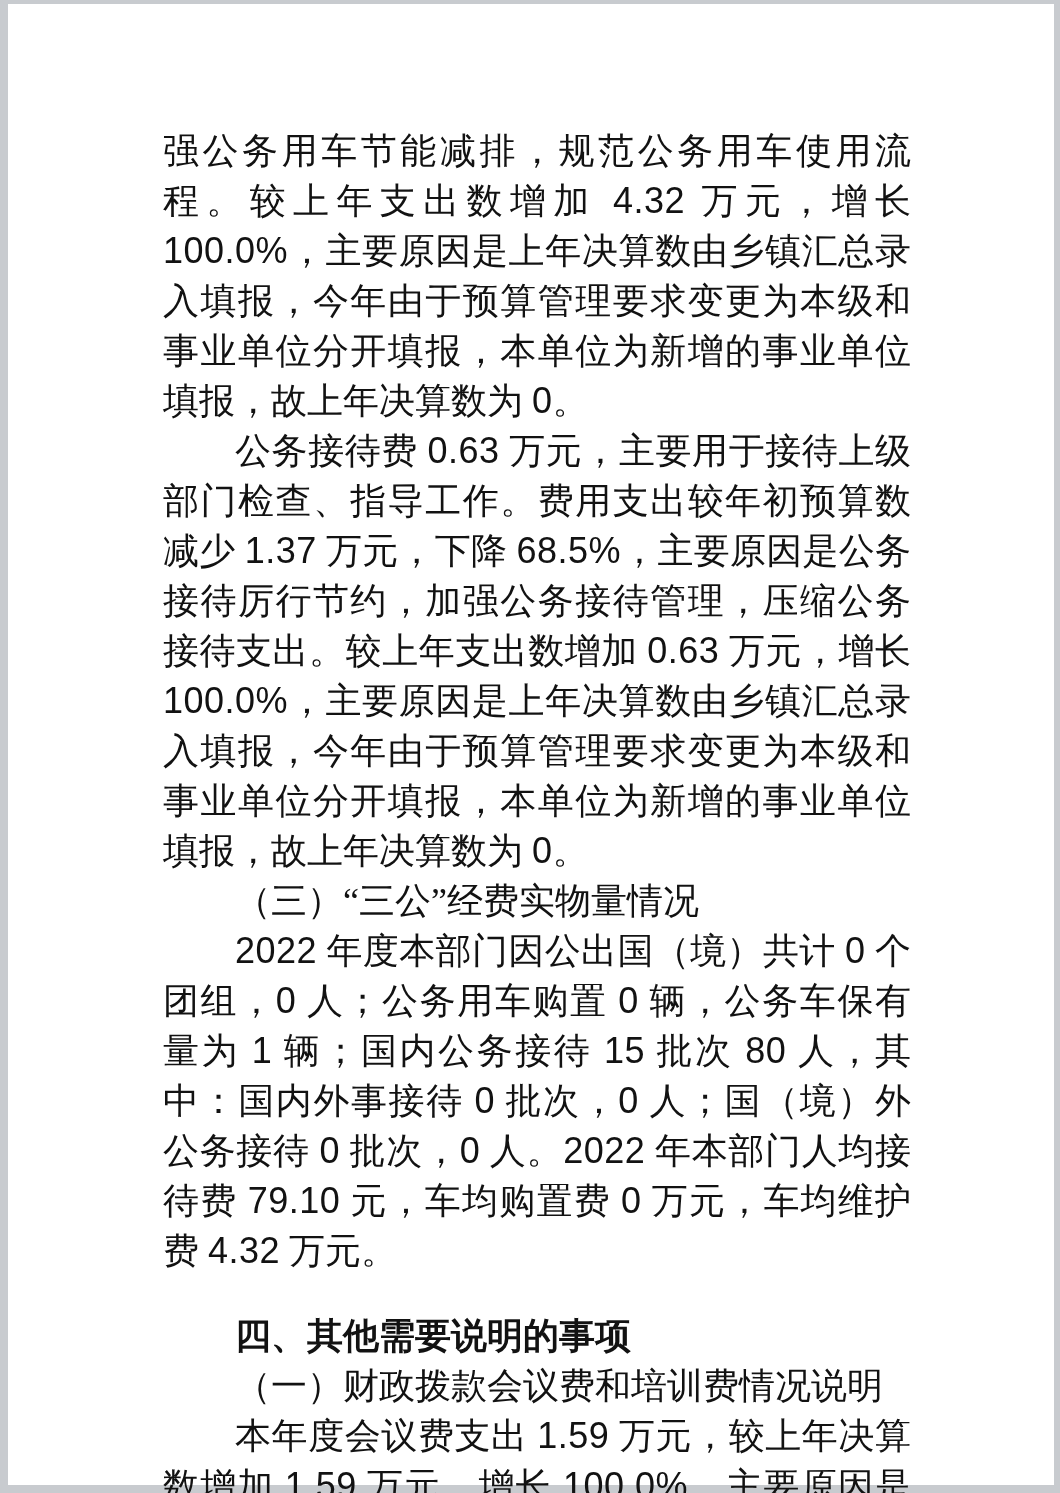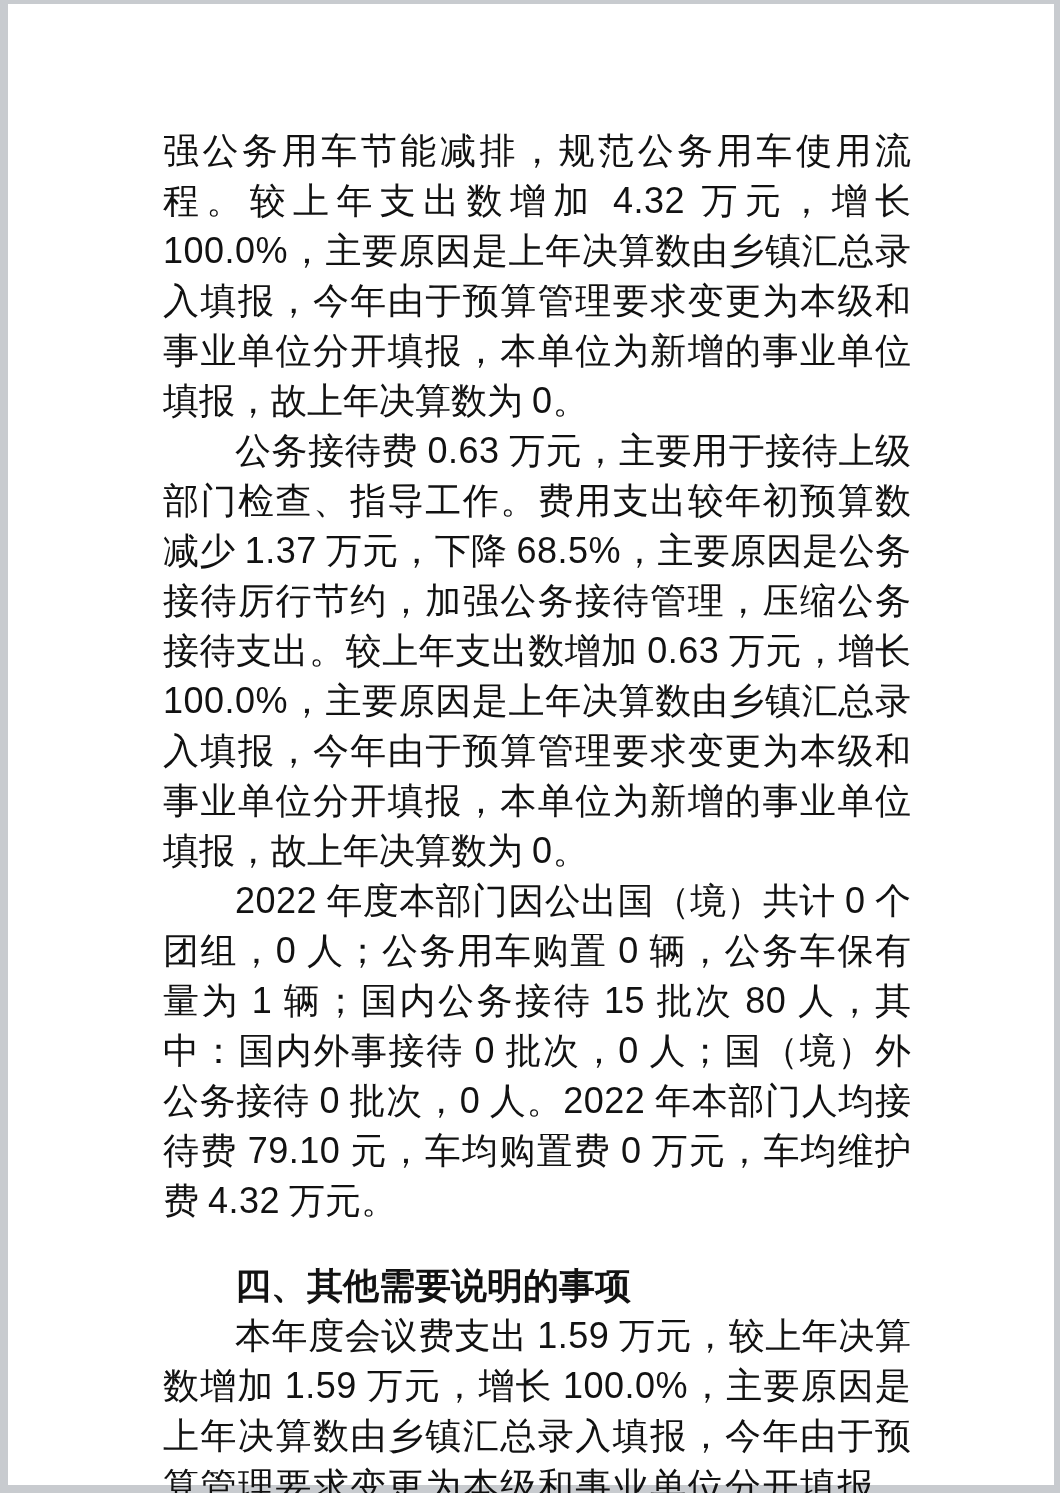--- a/index.html
+++ b/index.html
@@ -63,22 +63,24 @@
 </head>
 <body>
 
 <div class="page">
   <div class="doc-body">
 
     <p class="para"><span class="run-cjk">强公务用车节能减排，规范公务用车使用流程。较上年支出数增加 </span><span class="run-num">4.32</span><span class="run-cjk"> 万元，增长 </span><span class="run-num">100.0%</span><span class="run-cjk">，主要原因是上年决算数由乡镇汇总录入填报，今年由于预算管理要求变更为本级和事业单位分开填报，本单位为新增的事业单位填报，故上年决算数为 </span><span class="run-num">0</span><span class="run-cjk">。</span></p>
 
     <p class="para indent"><span class="run-cjk">公务接待费 </span><span class="run-num">0.63</span><span class="run-cjk"> 万元，主要用于接待上级部门检查、指导工作。费用支出较年初预算数减少 </span><span class="run-num">1.37</span><span class="run-cjk"> 万元，下降 </span><span class="run-num">68.5%</span><span class="run-cjk">，主要原因是公务接待厉行节约，加强公务接待管理，压缩公务接待支出。较上年支出数增加 </span><span class="run-num">0.63</span><span class="run-cjk"> 万元，增长 </span><span class="run-num">100.0%</span><span class="run-cjk">，主要原因是上年决算数由乡镇汇总录入填报，今年由于预算管理要求变更为本级和事业单位分开填报，本单位为新增的事业单位填报，故上年决算数为 </span><span class="run-num">0</span><span class="run-cjk">。</span></p>
 
+    <p class="para indent h-kai">（三）“三公”经费实物量情况</p>
 
     <p class="para indent"><span class="run-num">2022</span><span class="run-cjk"> 年度本部门因公出国（境）共计 </span><span class="run-num">0</span><span class="run-cjk"> 个团组，</span><span class="run-num">0</span><span class="run-cjk"> 人；公务用车购置 </span><span class="run-num">0</span><span class="run-cjk"> 辆，公务车保有量为 </span><span class="run-num">1</span><span class="run-cjk"> 辆；国内公务接待 </span><span class="run-num">15</span><span class="run-cjk"> 批次 </span><span class="run-num">80</span><span class="run-cjk"> 人，其中：国内外事接待 </span><span class="run-num">0</span><span class="run-cjk"> 批次，</span><span class="run-num">0</span><span class="run-cjk"> 人；国（境）外公务接待 </span><span class="run-num">0</span><span class="run-cjk"> 批次，</span><span class="run-num">0</span><span class="run-cjk"> 人。</span><span class="run-num">2022</span><span class="run-cjk"> 年本部门人均接待费 </span><span class="run-num">79.10</span><span class="run-cjk"> 元，车均购置费 </span><span class="run-num">0</span><span class="run-cjk"> 万元，车均维护费 </span><span class="run-num">4.32</span><span class="run-cjk"> 万元。</span></p>
 
     <p class="para indent h-bold">四、其他需要说明的事项</p>
 
+    <p class="para indent h-kai">（一）财政拨款会议费和培训费情况说明</p>
 
     <p class="para indent"><span class="run-cjk">本年度会议费支出 </span><span class="run-num">1.59</span><span class="run-cjk"> 万元，较上年决算数增加 </span><span class="run-num">1.59</span><span class="run-cjk"> 万元，增长 </span><span class="run-num">100.0%</span><span class="run-cjk">，主要原因是上年决算数由乡镇汇总录入填报，今年由于预算管理要求变更为本级和事业单位分开填报，本单位为新增的事业单位填报，故上年决算数为 </span><span class="run-num">0</span><span class="run-cjk">。</span></p>
 
   </div>
 </div>
 
 </body></html>

